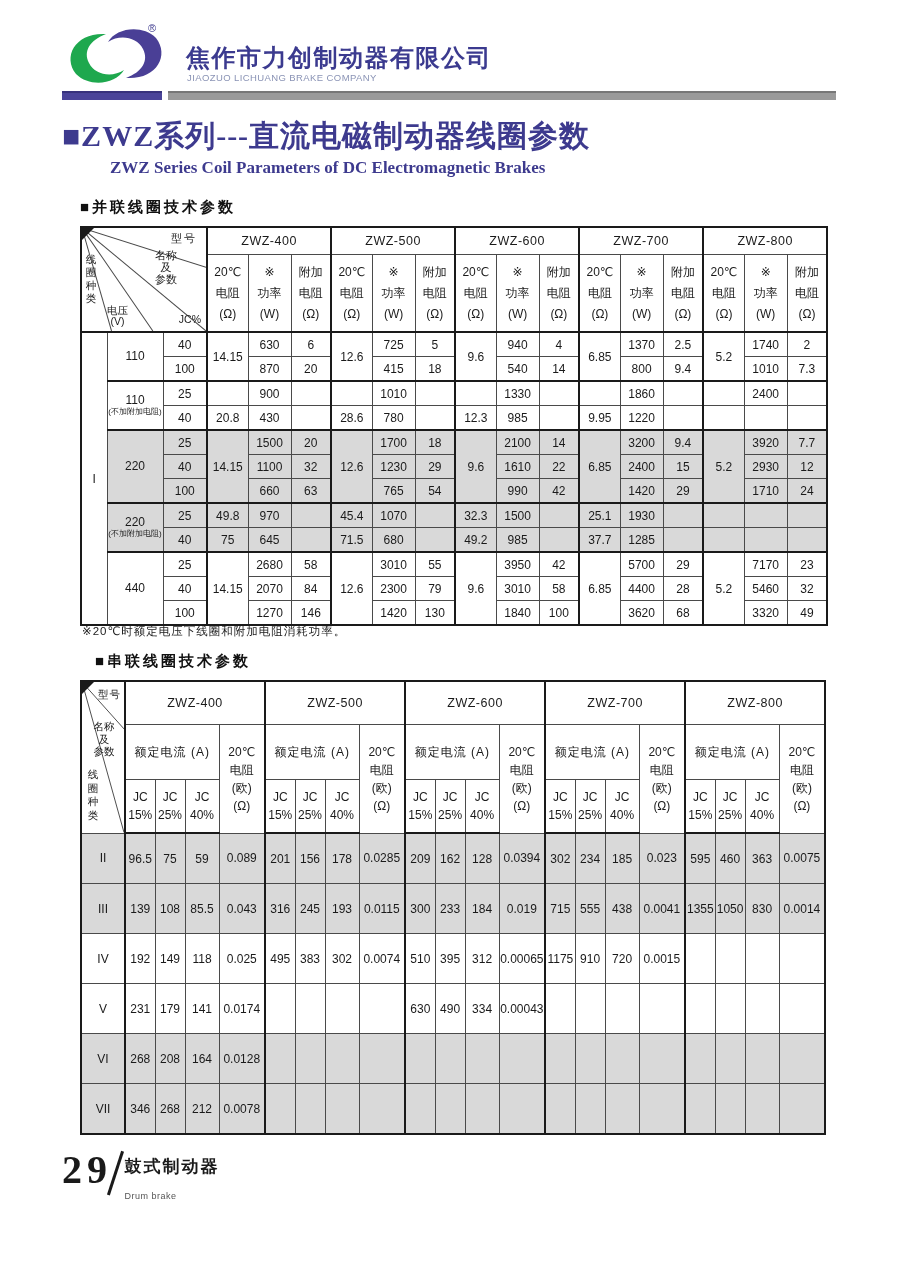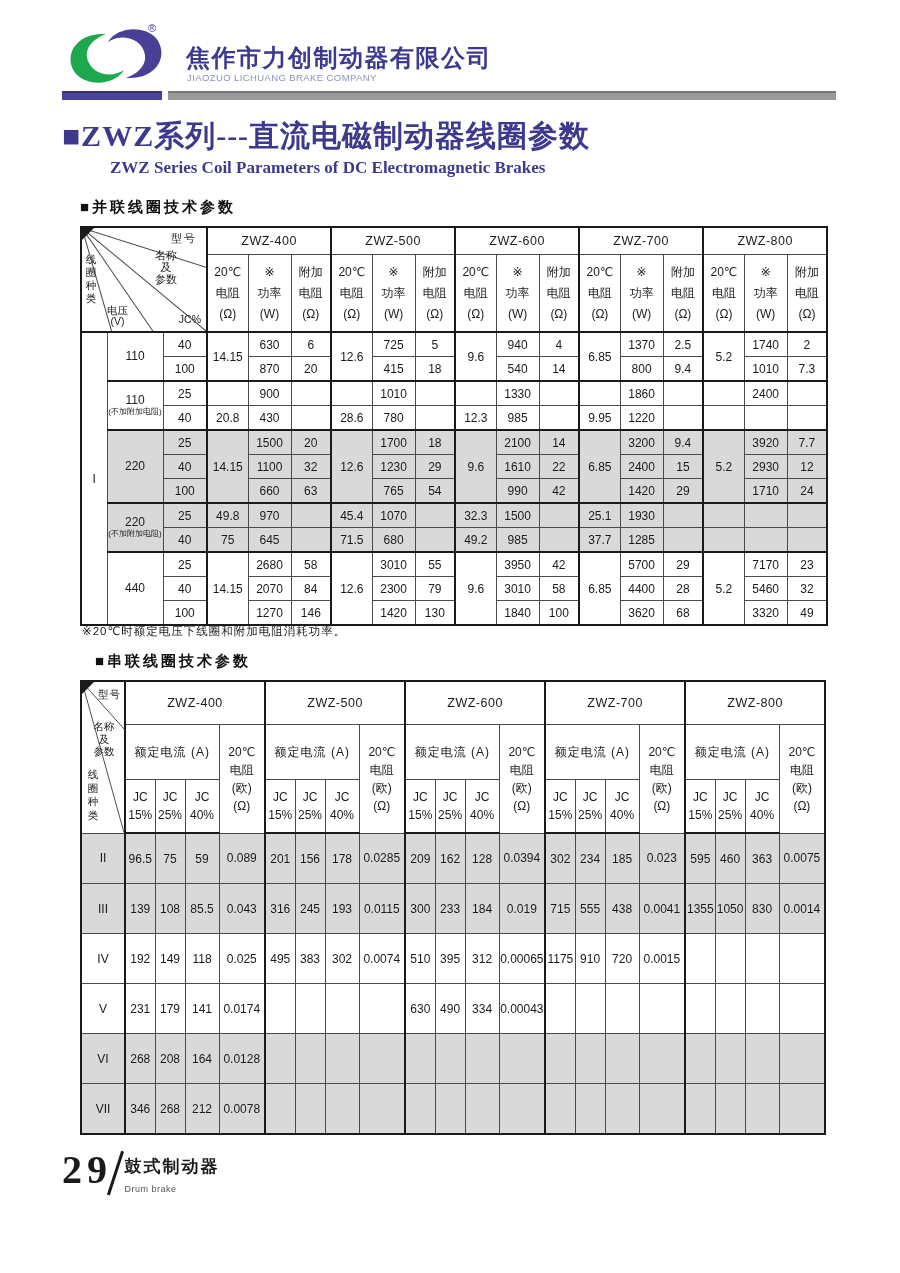--- a/index.html
+++ b/index.html
@@ -66,21 +66,21 @@
   .s-corner .name-lab{top:38px;left:9px;width:26px;text-align:center;white-space:normal;line-height:1.2;font-size:10.5px}
   .s-corner .coil-lab{bottom:10px;left:5px;width:12px;font-size:10.5px;white-space:normal;
                       word-break:break-all;line-height:1.3}
 
   
   .pagefoot{left:62px;top:1150px;display:flex;align-items:flex-start}
   .pg-num{font-family:"Liberation Serif","DejaVu Serif",serif;font-size:40px;font-weight:600;
           letter-spacing:5px;line-height:1;color:#1a1a1a}
   .f-slash{width:2.5px;height:46px;background:#1a1a1a;transform:rotate(18deg);margin:0 8px 0 2px}
   .f-cn{font-size:17px;font-weight:bold;letter-spacing:2px;line-height:1;margin-top:8px}
-  .f-en{font-size:9px;color:#555;letter-spacing:.5px;margin-top:9px}
+  .f-en{font-size:9px;color:#555;letter-spacing:.5px;margin-top:16px}
 </style>
 </head>
 <body>
 
 <div class="abs logo-wrap">
   <svg width="130" height="66" viewBox="0 0 130 66">
     <path fill="#1ea84e" d="M16 50 C2 32 16 8 46 10 C30 16 23 27 29 39 C35 51 52 54 64 46 C56 60 30 64 16 50 Z"></path>
     <path fill="#4a3f96" d="M96 14 C110 32 96 56 66 54 C82 48 89 37 83 25 C77 13 60 10 48 18 C56 4 82 0 96 14 Z"></path>
   </svg>
 </div>

